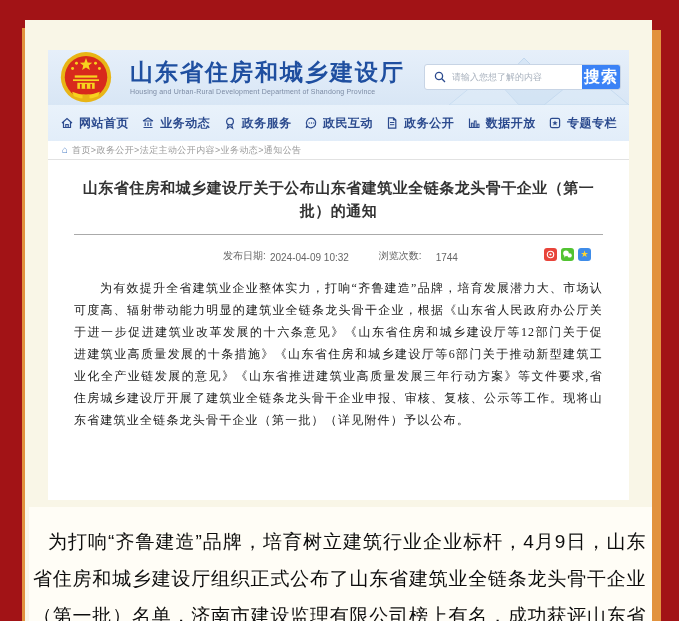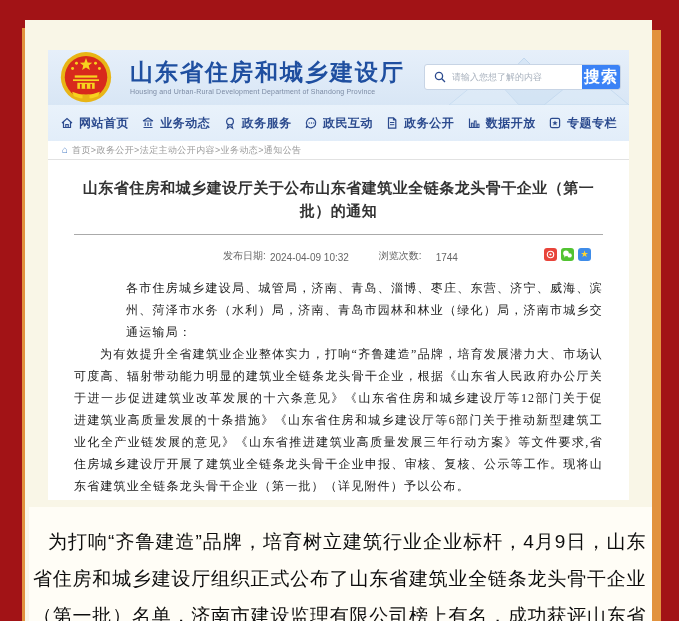--- a/index.html
+++ b/index.html
@@ -193,21 +193,20 @@
                     <circle cx="4" cy="3.4" r="2.8" fill="#fff"></circle>
                     <circle cx="7.6" cy="5.4" r="2.2" fill="#fff"></circle>
                     <path d="M2.6 6 L1.8 7.6 L3.6 6.8 Z" fill="#fff"></path>
                   </svg>
               </span>
               <span class="share-ico share-fav">★</span>
             </span>
           </div>
 
           <div class="body-copy">
-            <p class="salutation">各市住房城乡建设局、城管局，济南、青岛、淄博、枣庄、东营、济宁、威海、滨州、菏泽市水务（水利）局，济南、青岛市园林和林业（绿化）局，济南市城乡交通运输局：</p>
             <p class="main-para">为有效提升全省建筑业企业整体实力，打响“齐鲁建造”品牌，培育发展潜力大、市场认可度高、辐射带动能力明显的建筑业全链条龙头骨干企业，根据《山东省人民政府办公厅关于进一步促进建筑业改革发展的十六条意见》《山东省住房和城乡建设厅等12部门关于促进建筑业高质量发展的十条措施》《山东省住房和城乡建设厅等6部门关于推动新型建筑工业化全产业链发展的意见》《山东省推进建筑业高质量发展三年行动方案》等文件要求,省住房城乡建设厅开展了建筑业全链条龙头骨干企业申报、审核、复核、公示等工作。现将山东省建筑业全链条龙头骨干企业（第一批）（详见附件）予以公布。</p>
           </div>
 
         </div>
       </div>
 
     </div>
   </div>
 
   <div class="footer-note">

